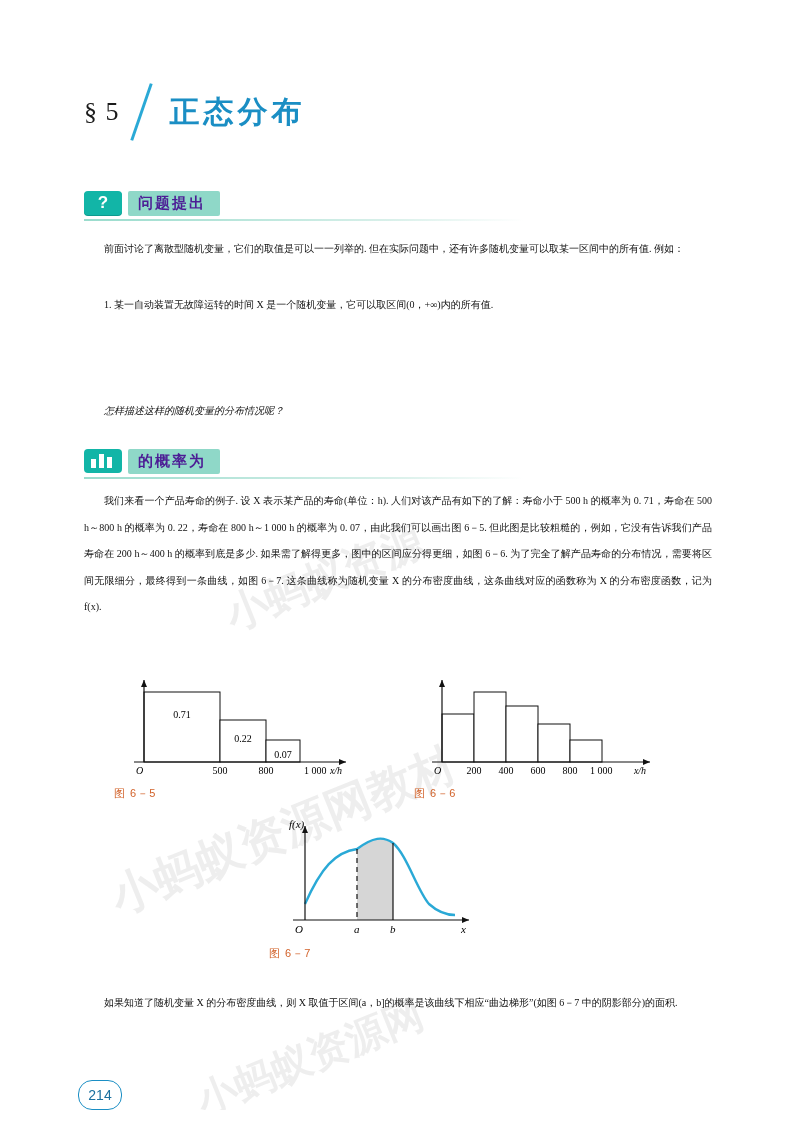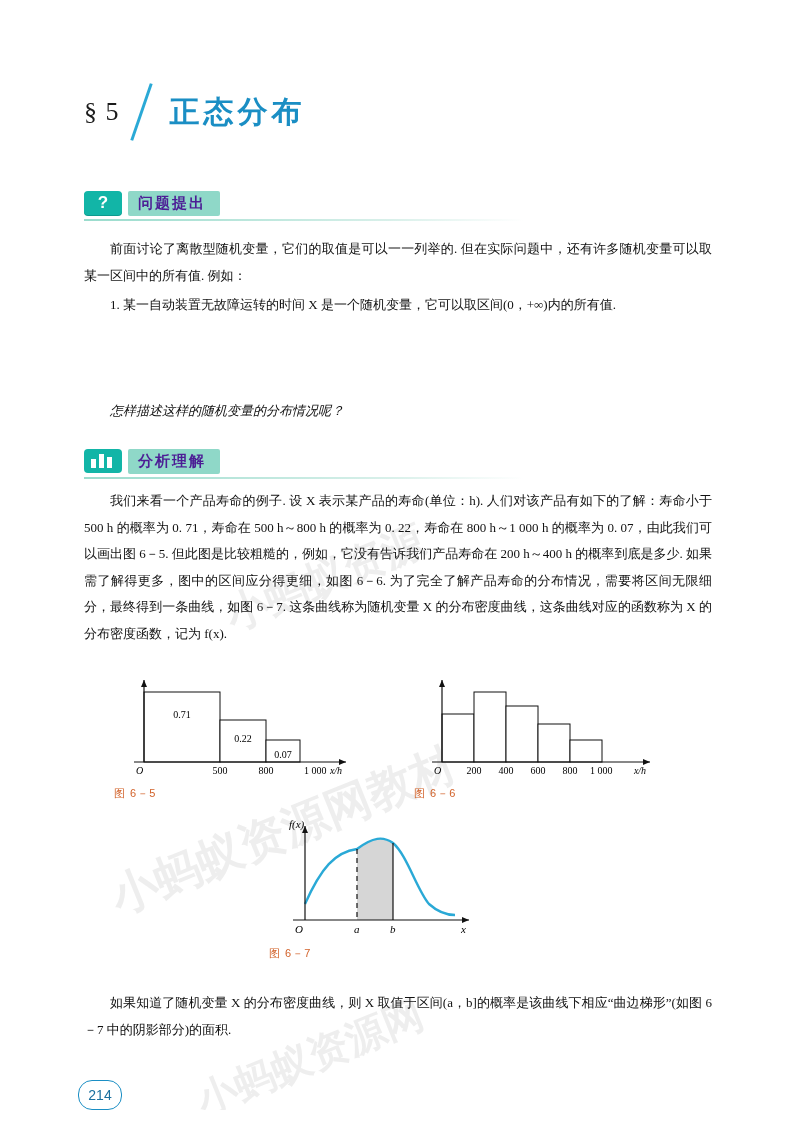--- a/index.html
+++ b/index.html
@@ -114,21 +114,21 @@
   #banner-question { left:84px; top:190px; }
   #banner-question .rule { width:440px; }
   #banner-analysis { left:84px; top:448px; }
   #banner-analysis .rule { width:440px; }
 
   
   .para {
     position:absolute;
     width:628px;
     left:84px;
-    font-size:13px;
+    font-size:10px;
     line-height:26.5px;
     text-align:justify;
     text-justify:inter-ideograph;
     color:#111;
   }
   .indent { text-indent:2em; }
   .p1 { top:236px; }
   .p2 { top:292px; }
   .p3 { top:345px; }
   .p4 { top:398px;font-style:italic; }
@@ -186,21 +186,21 @@
   <div class="para indent p1">前面讨论了离散型随机变量，它们的取值是可以一一列举的. 但在实际问题中，还有许多随机变量可以取某一区间中的所有值. 例如：</div>
   <div class="para indent p2">1. 某一自动装置无故障运转的时间 X 是一个随机变量，它可以取区间(0，+∞)内的所有值.</div>
   <div class="para indent p4">怎样描述这样的随机变量的分布情况呢？</div>
 
   <div class="banner" id="banner-analysis">
     <div class="bars">
         <i></i>
         <i></i>
         <i></i>
       </div>
-    <div class="btext">分析理解</div>
+    <div class="btext">的概率为</div>
     <div class="rule"></div>
   </div>
 
   <div class="para indent p5">我们来看一个产品寿命的例子. 设 X 表示某产品的寿命(单位：h). 人们对该产品有如下的了解：寿命小于 500 h 的概率为 0. 71，寿命在 500 h～800 h 的概率为 0. 22，寿命在 800 h～1 000 h 的概率为 0. 07，由此我们可以画出图 6－5. 但此图是比较粗糙的，例如，它没有告诉我们产品寿命在 200 h～400 h 的概率到底是多少. 如果需了解得更多，图中的区间应分得更细，如图 6－6. 为了完全了解产品寿命的分布情况，需要将区间无限细分，最终得到一条曲线，如图 6－7. 这条曲线称为随机变量 X 的分布密度曲线，这条曲线对应的函数称为 X 的分布密度函数，记为 f(x).</div>
 
   <div class="figs">
 
     <div style="position:absolute; left:30px; top:0; width:250px;">
       <svg width="250" height="110" viewBox="0 0 250 110">
 

